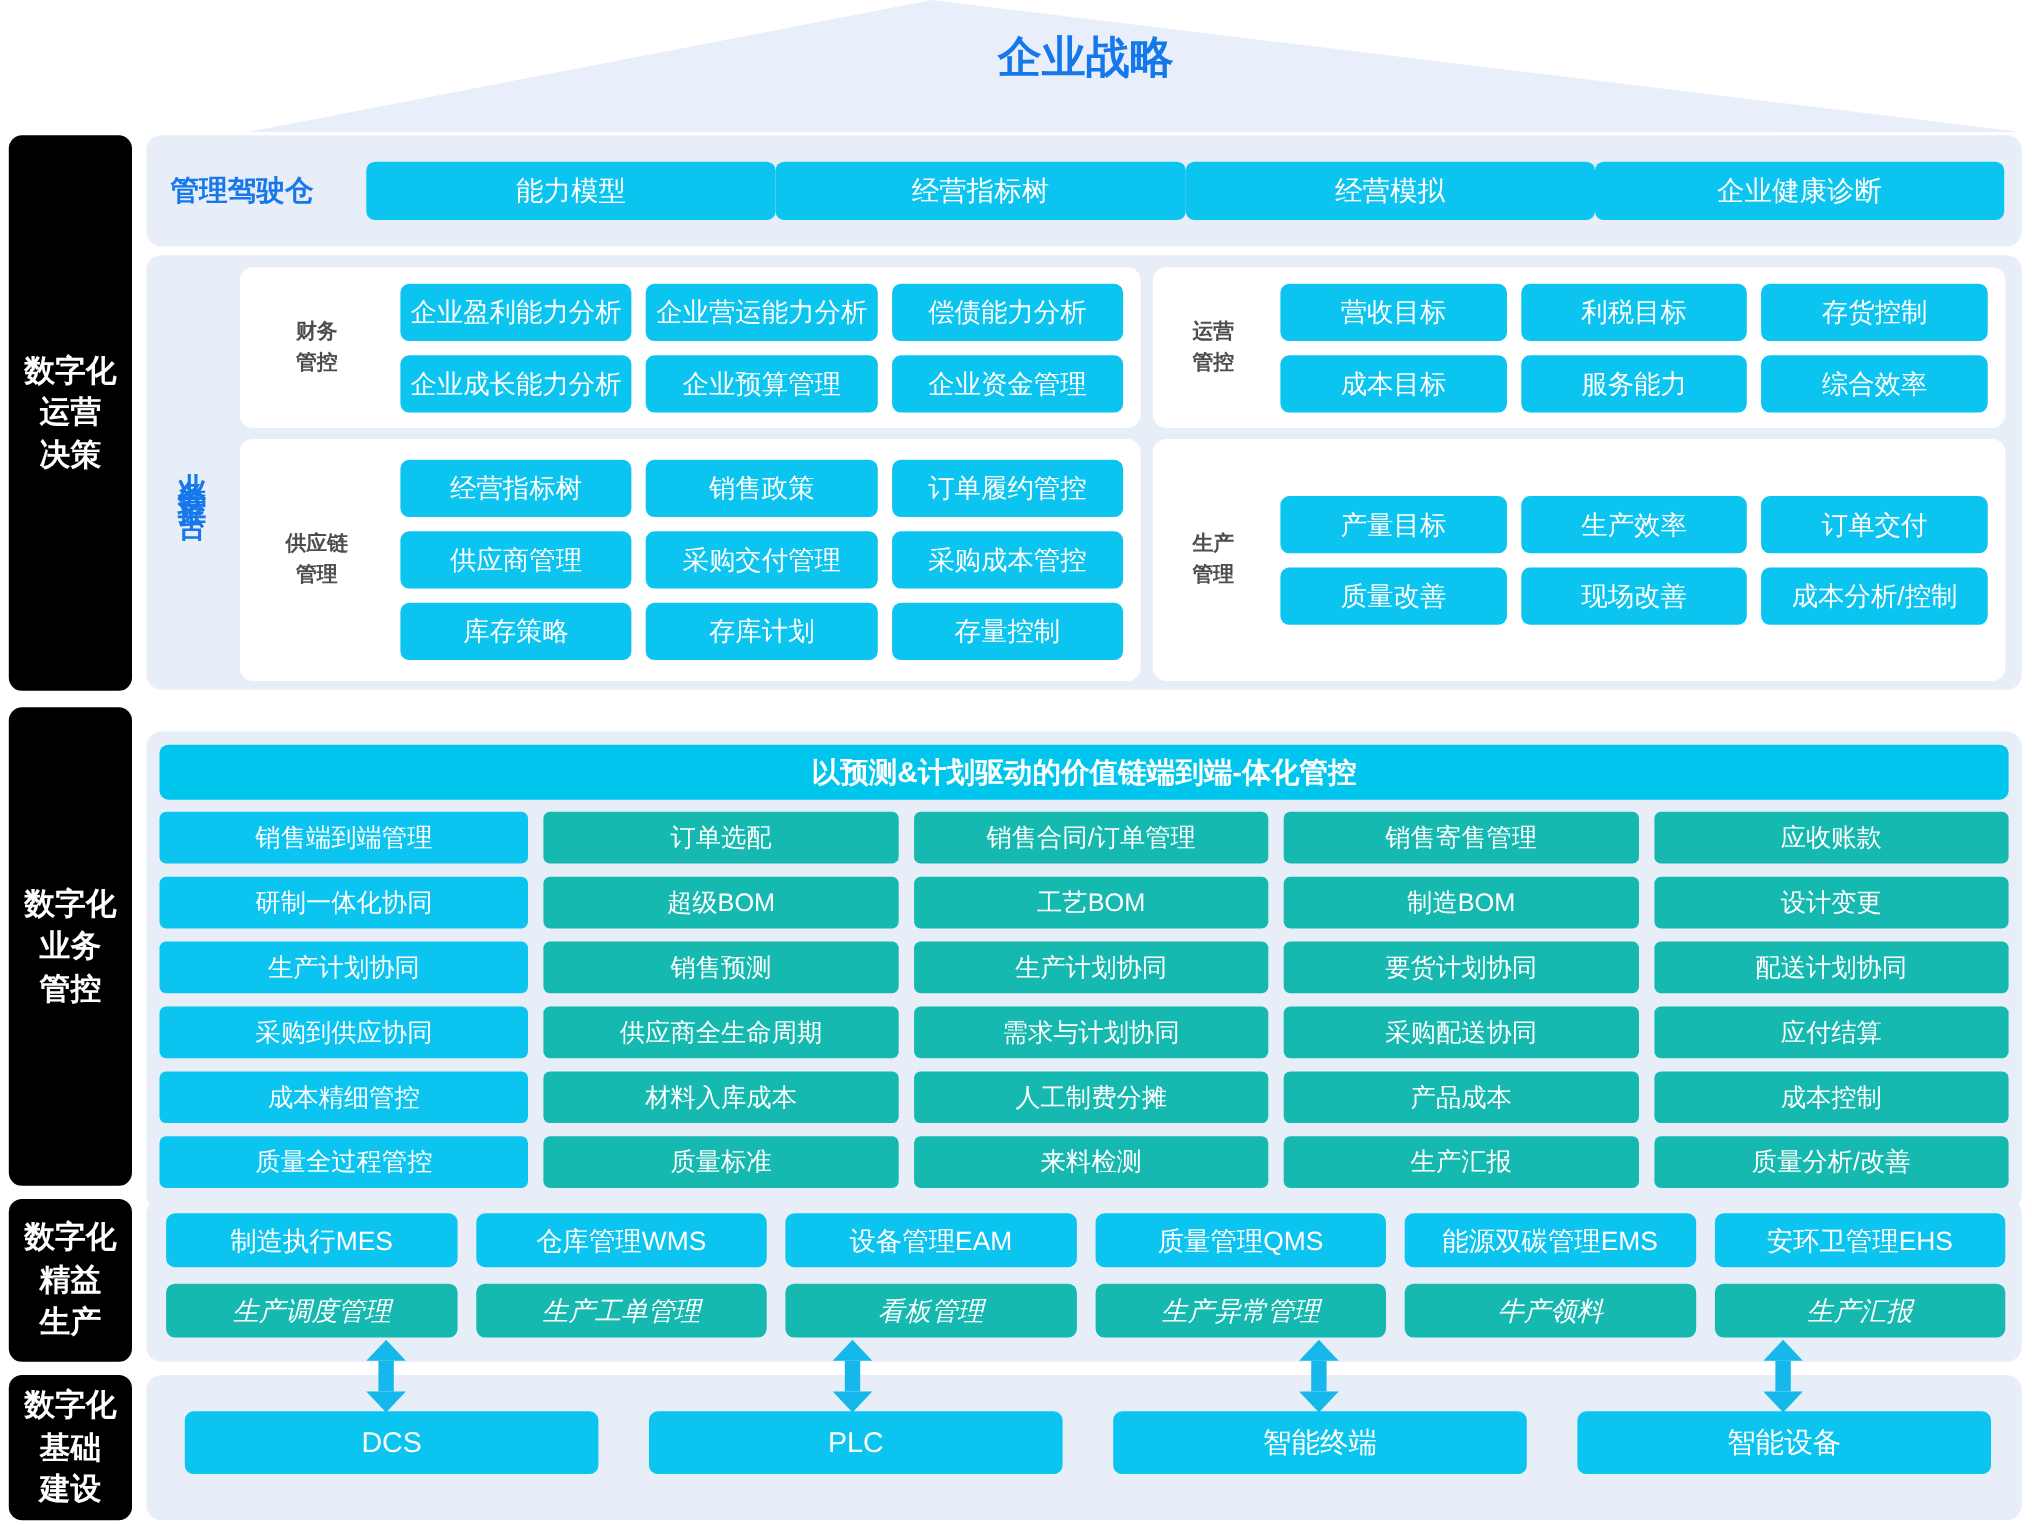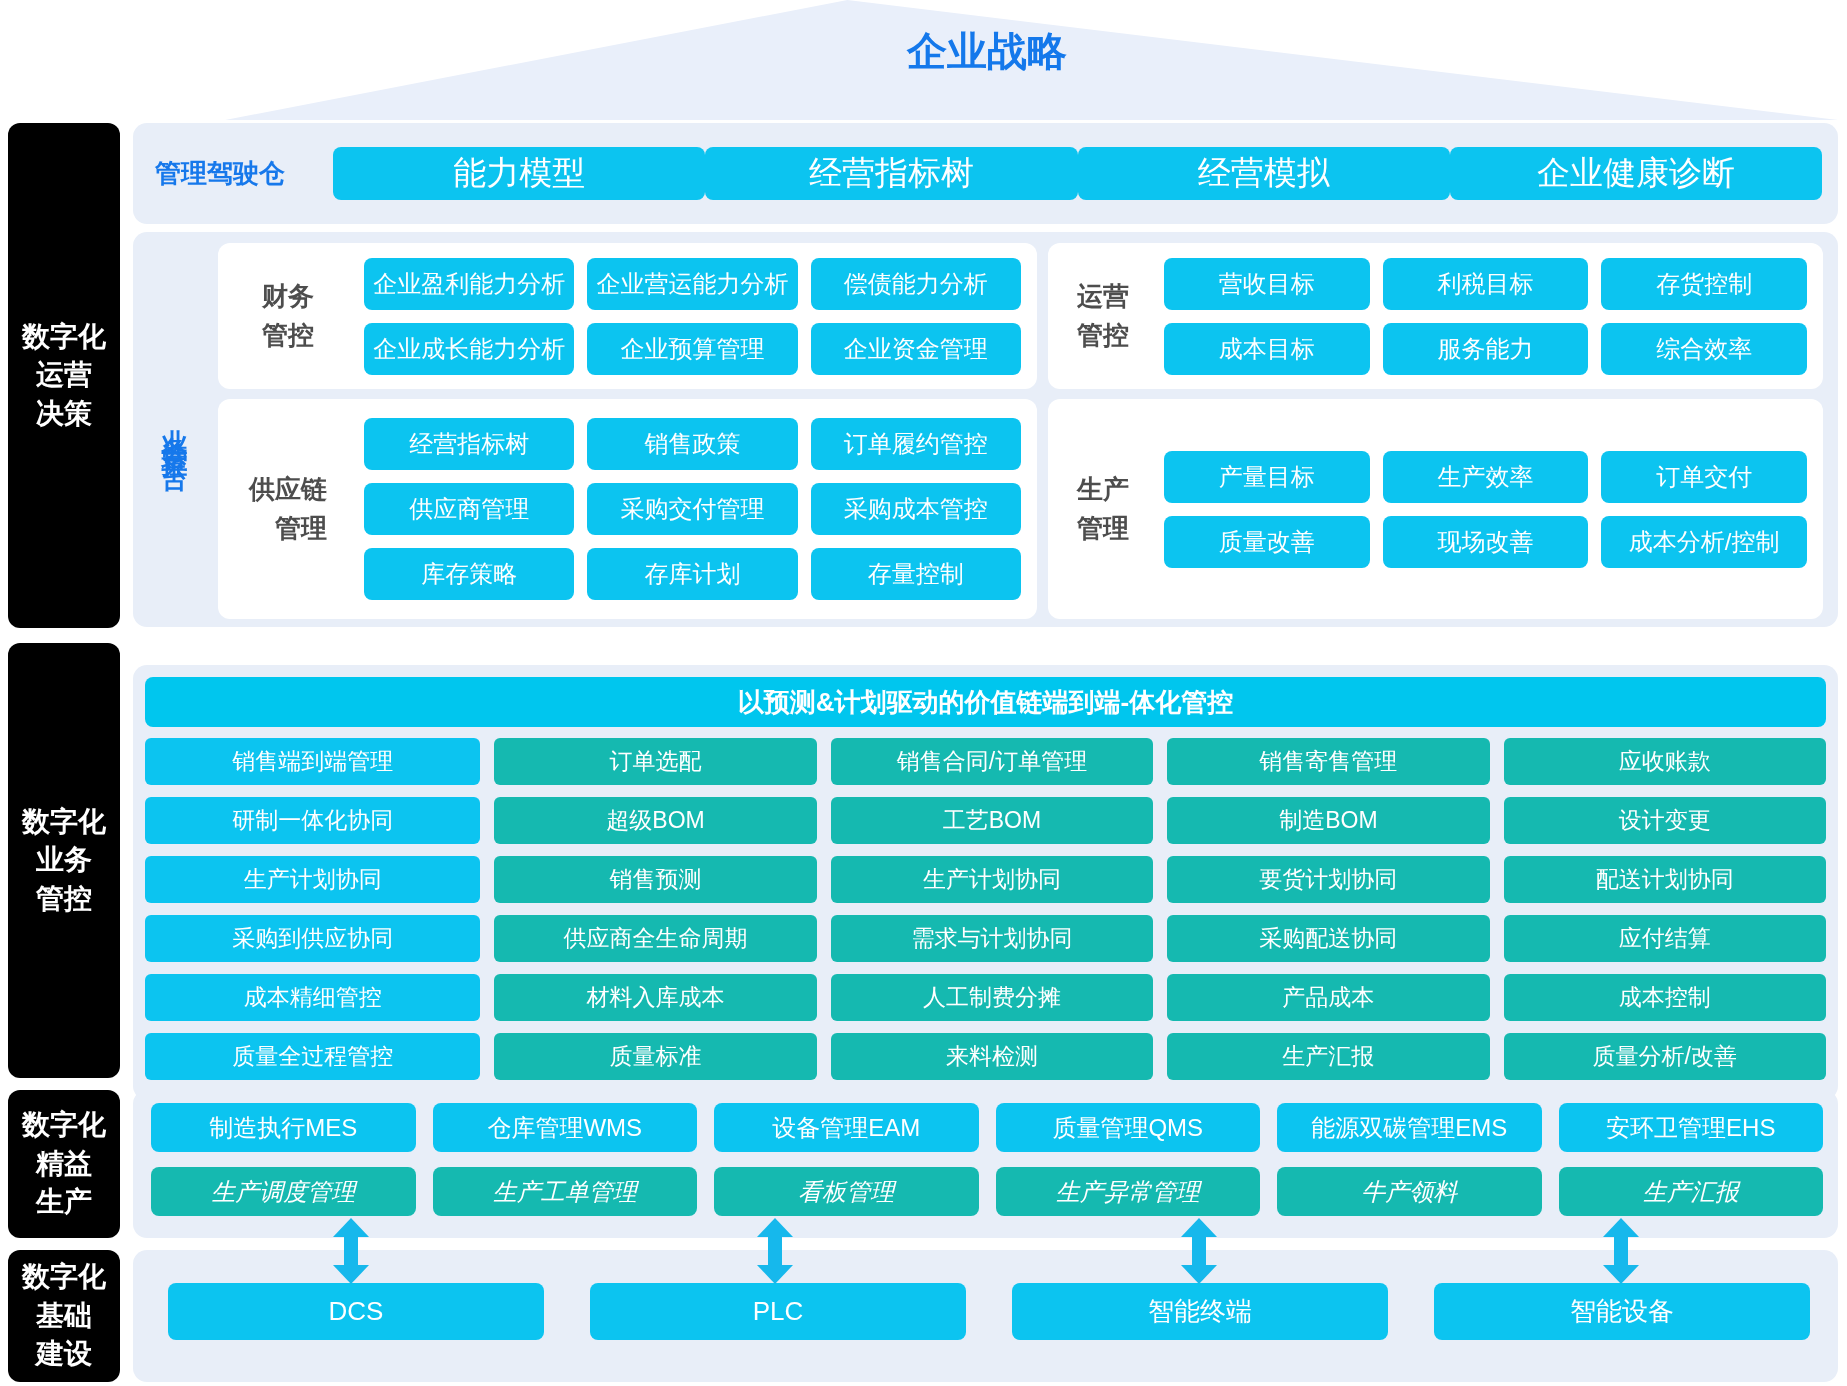--- a/index.html
+++ b/index.html
@@ -26,34 +26,34 @@
 
   
   .panel { position:absolute; left:133px; width:1705px; background:#e8eef8; border-radius:14px; }
 
   
   .panel-cockpit { top:123px; height:101px; display:flex; align-items:center;
                    padding:0 16px 0 22px; }
   .cockpit-label { flex:none; width:178px; color:#1678eb; font-size:26px; font-weight:bold; }
   .box { background:#0cc4f0; border-radius:8px; color:#fff; display:flex;
          align-items:center; justify-content:center; }
-  .cockpit-box { flex:1; height:53px; font-size:33px; }
+  .cockpit-box { flex:1; height:53px; font-size:25px; }
 
   
   .panel-platform { top:232px; height:395px; }
   .platform-label { position:absolute; left:0; top:0; width:85px; height:100%;
                     display:flex; align-items:center; justify-content:center;
                     writing-mode:vertical-rl; text-orientation:upright;
                     color:#1678eb; font-size:26px; font-weight:bold; letter-spacing:7px; }
   .cards { position:absolute; left:85px; top:11px; display:grid;
            grid-template-columns:819px 775px; grid-template-rows:146px 220px; gap:10px 11px; }
   .card { background:#ffffff; border-radius:12px; display:flex; }
   .card-label { flex:none; display:flex; align-items:center; justify-content:center;
-                color:#4d4d4d; font-size:26px; font-weight:600; line-height:1.5;
-                text-align:right; white-space:pre-line; }
+                color:#4d4d4d; font-size:19px; font-weight:600; line-height:1.5;
+                text-align:center; white-space:pre-line; }
   .card-label.wide { width:140px; }
   .card-label.narrow { width:110px; }
   .card-grid { flex:1; display:grid; grid-template-columns:repeat(3,1fr);
                gap:13px; align-content:center; padding:0 16px 0 6px; }
   .card-grid .box { height:52px; font-size:24px; }
 
   
   .panel-biz { top:665px; height:435px; padding:12px; }
   .biz-header { height:50px; background:#00c6ee; border-radius:8px; color:#fff;
                 font-size:26px; font-weight:bold; display:flex; align-items:center;

